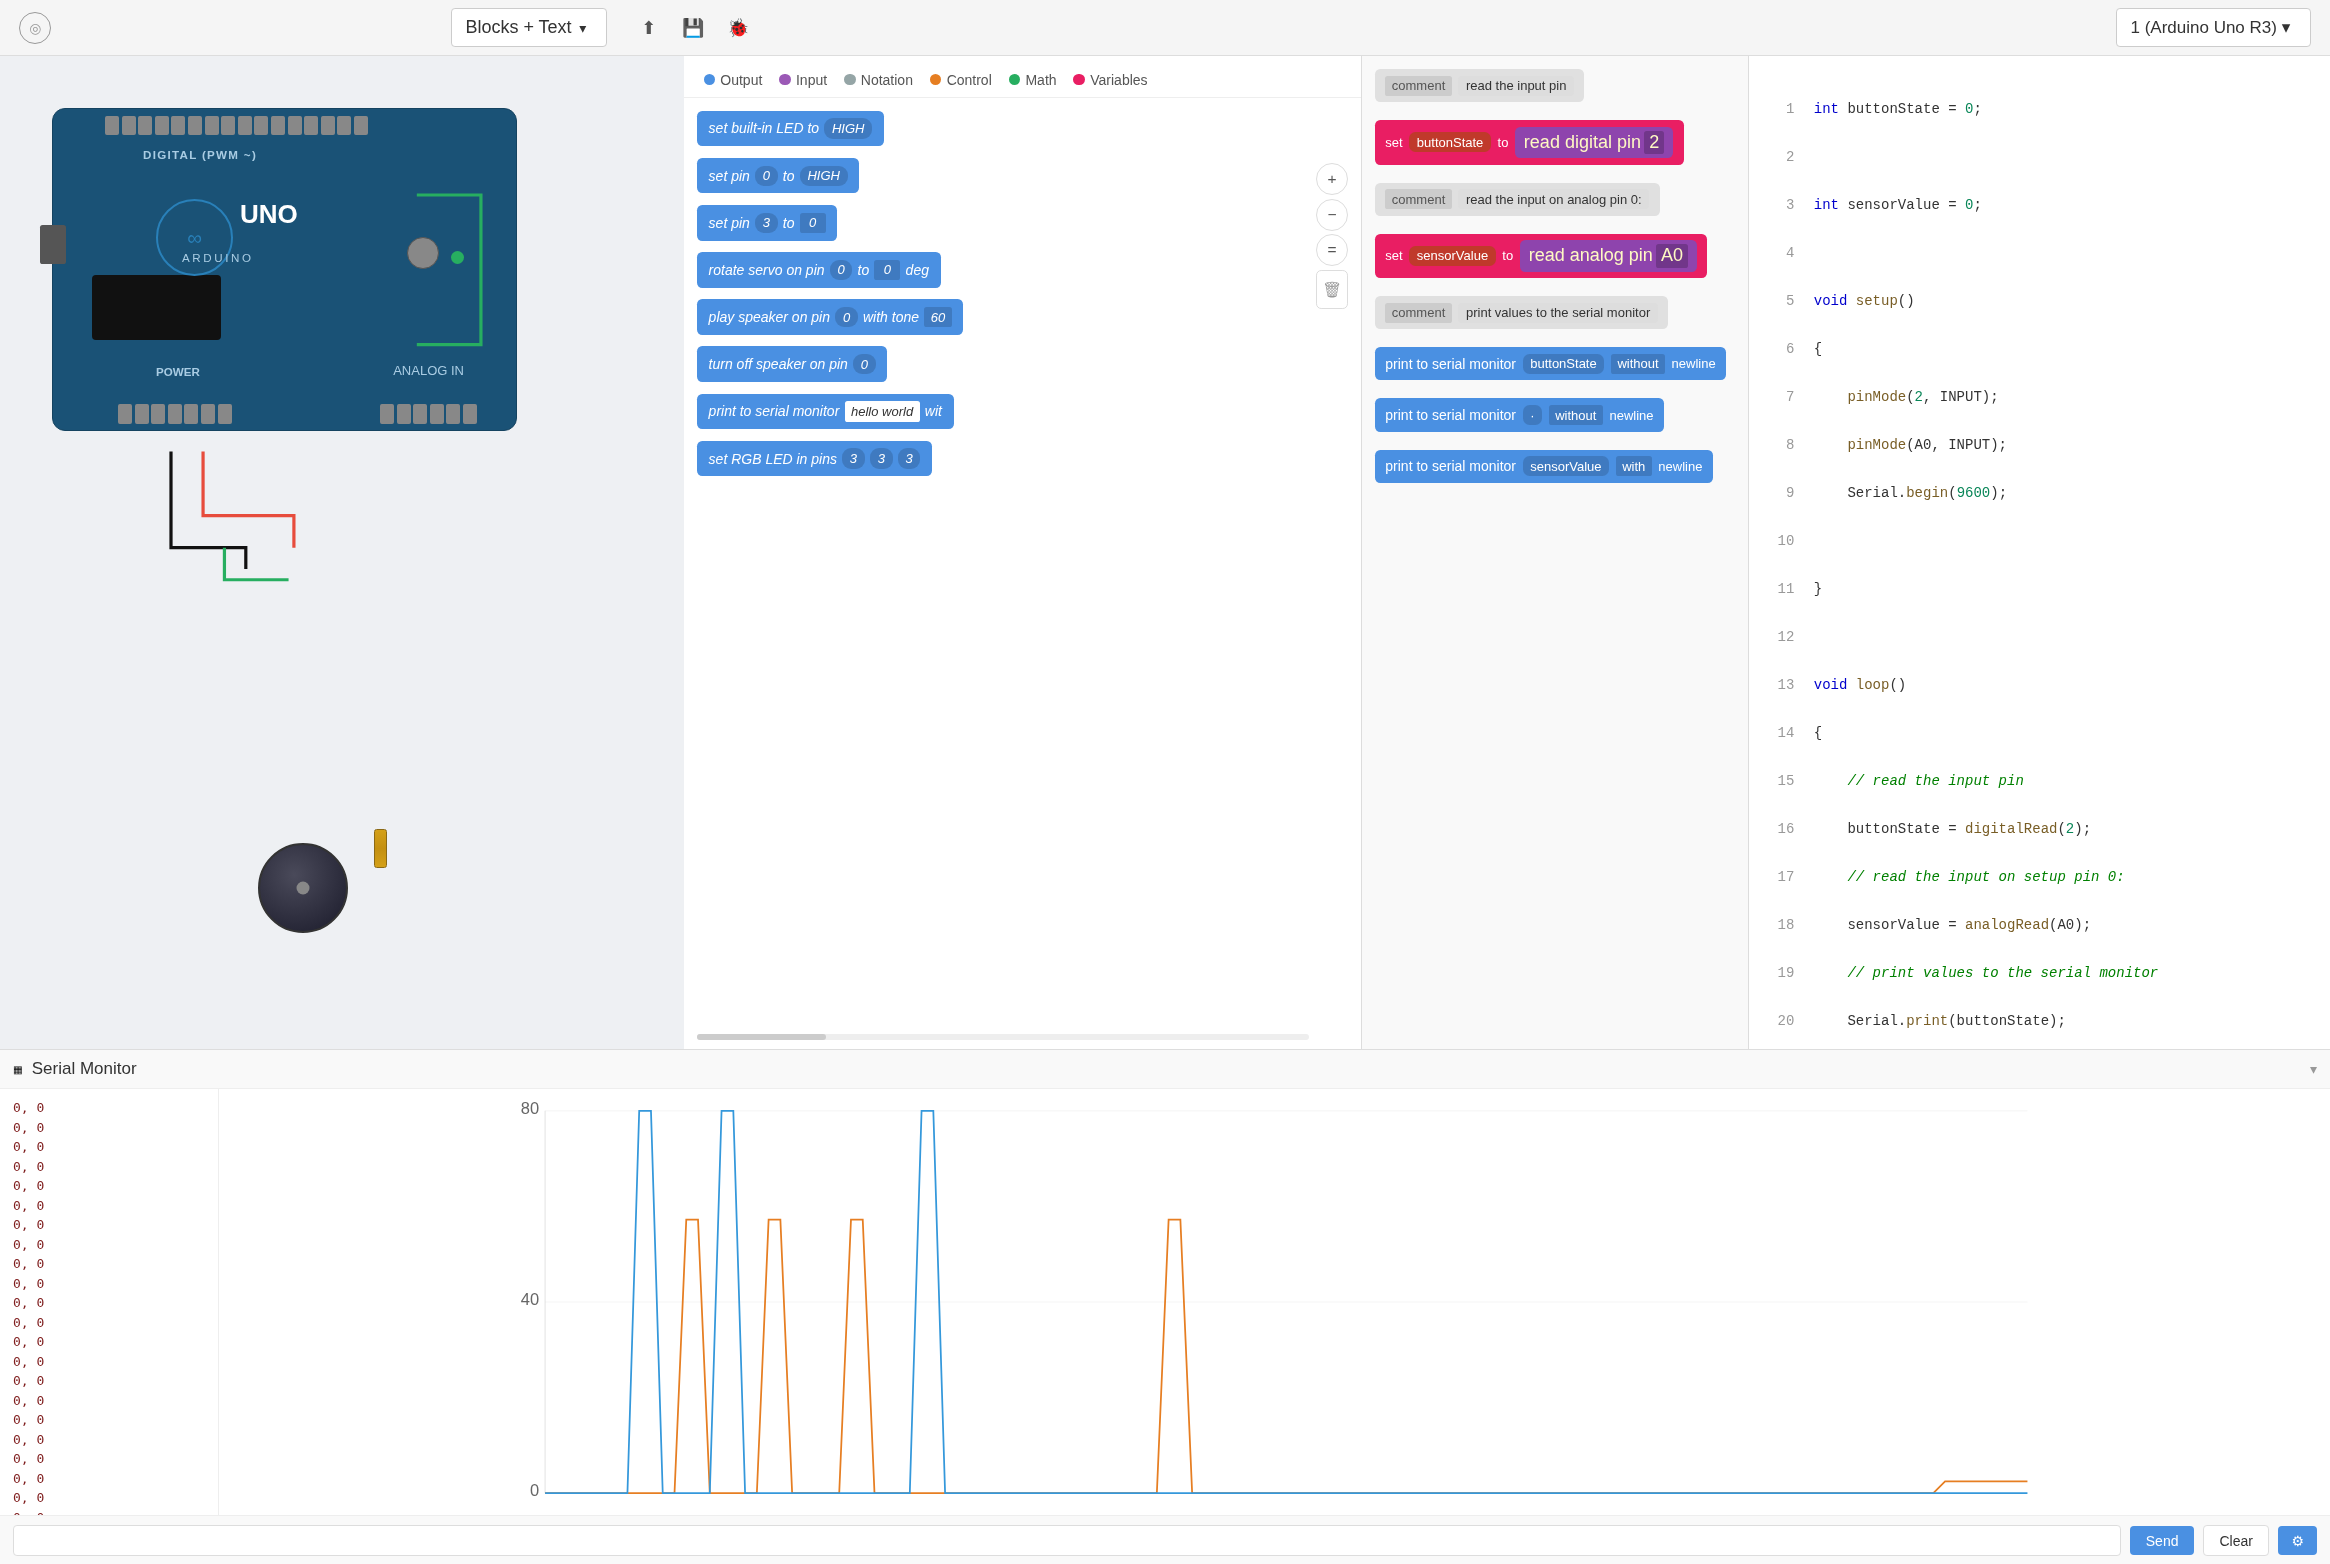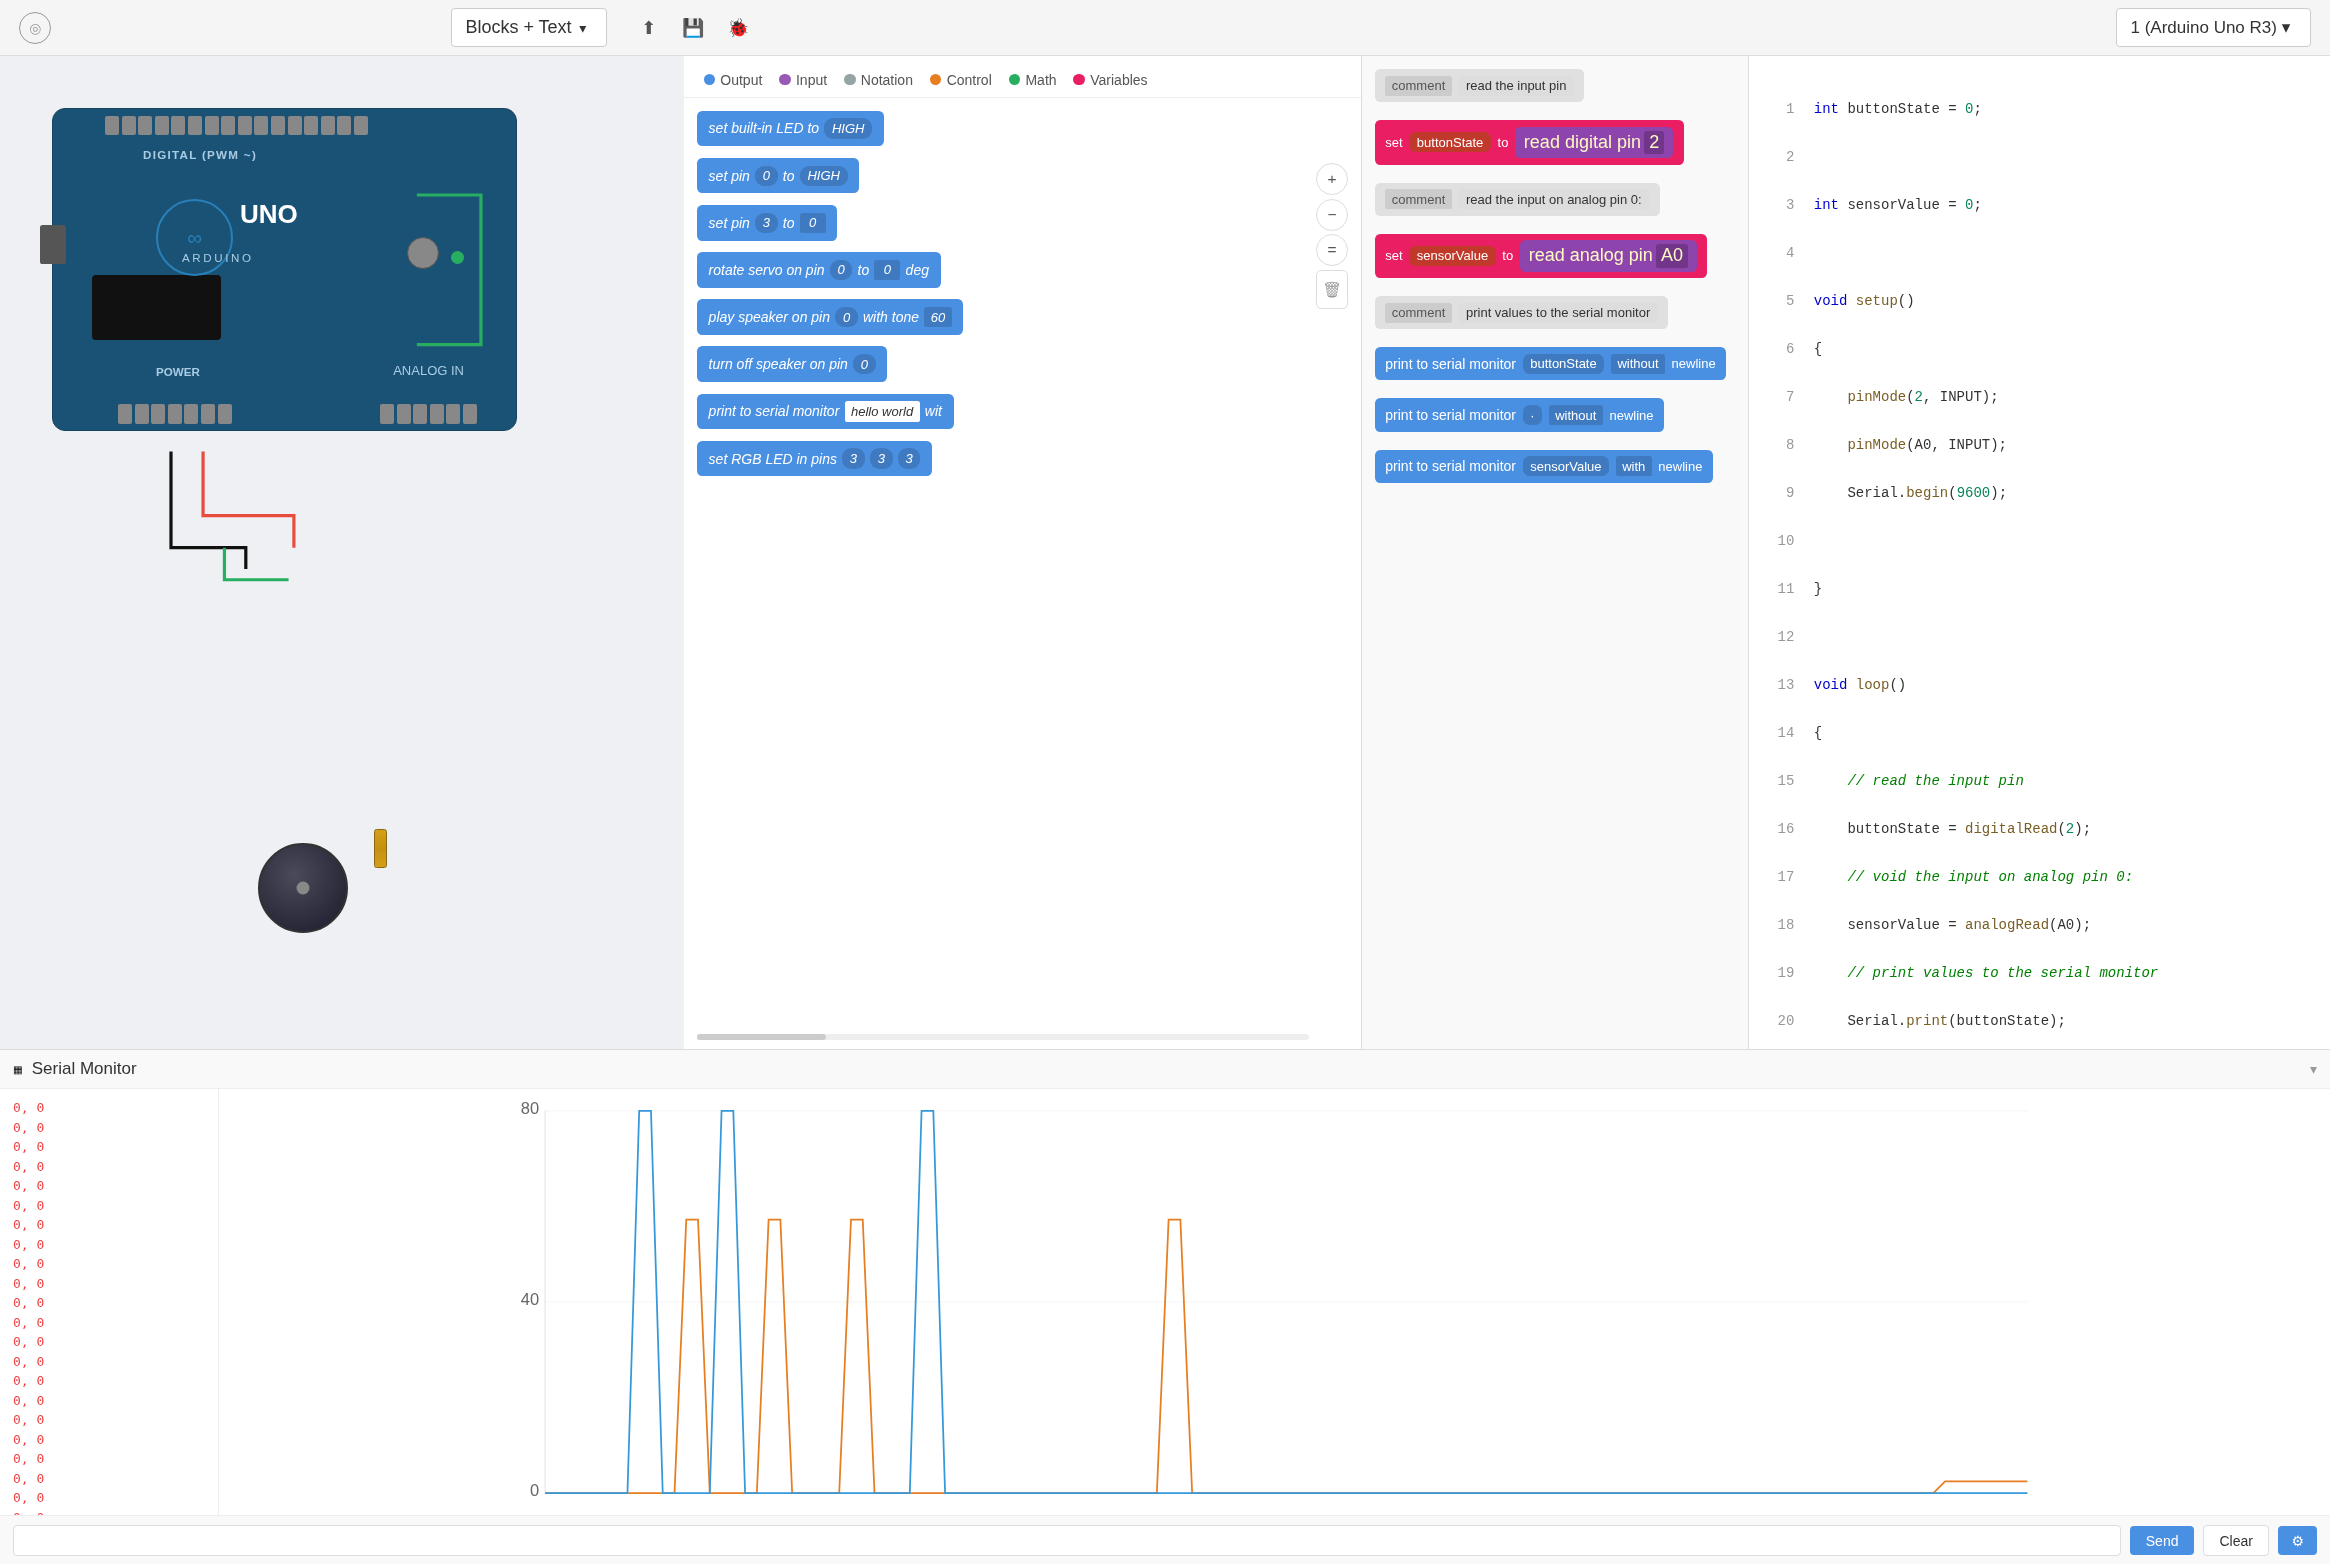--- a/index.html
+++ b/index.html
@@ -504,21 +504,21 @@
     .serial-body {
       flex: 1;
       display: flex;
       overflow: hidden;
     }
     .serial-text-output {
       width: 219px;
       padding: 9px 13px;
       font-family: monospace;
       font-size: 13px;
-      color: #ef4444;
+      color: #7f1d1d;
       overflow-y: auto;
       line-height: 1.5;
       border-right: 0.6px solid #eee;
     }
     .serial-chart {
       flex: 1;
       position: relative;
       padding: 13px;
     }
     .chart-svg {
@@ -886,21 +886,21 @@
     <div class="code-line"><span class="line-num">7</span><span>&nbsp;&nbsp;&nbsp;&nbsp;<span class="code-function">pinMode</span>(<span class="code-number">2</span>, INPUT);</span></div>
     <div class="code-line"><span class="line-num">8</span><span>&nbsp;&nbsp;&nbsp;&nbsp;<span class="code-function">pinMode</span>(A0, INPUT);</span></div>
     <div class="code-line"><span class="line-num">9</span><span>&nbsp;&nbsp;&nbsp;&nbsp;Serial.<span class="code-function">begin</span>(<span class="code-number">9600</span>);</span></div>
     <div class="code-line"><span class="line-num">10</span><span></span></div>
     <div class="code-line"><span class="line-num">11</span><span>}</span></div>
     <div class="code-line"><span class="line-num">12</span><span></span></div>
     <div class="code-line"><span class="line-num">13</span><span><span class="code-keyword">void</span> <span class="code-function">loop</span>()</span></div>
     <div class="code-line"><span class="line-num">14</span><span>{</span></div>
     <div class="code-line"><span class="line-num">15</span><span>&nbsp;&nbsp;&nbsp;&nbsp;<span class="code-comment">// read the input pin</span></span></div>
     <div class="code-line"><span class="line-num">16</span><span>&nbsp;&nbsp;&nbsp;&nbsp;buttonState = <span class="code-function">digitalRead</span>(<span class="code-number">2</span>);</span></div>
-    <div class="code-line"><span class="line-num">17</span><span>&nbsp;&nbsp;&nbsp;&nbsp;<span class="code-comment">// void the input on analog pin 0:</span></span></div>
+    <div class="code-line"><span class="line-num">17</span><span>&nbsp;&nbsp;&nbsp;&nbsp;<span class="code-comment">// read the input on setup pin 0:</span></span></div>
     <div class="code-line"><span class="line-num">18</span><span>&nbsp;&nbsp;&nbsp;&nbsp;sensorValue = <span class="code-function">analogRead</span>(A0);</span></div>
     <div class="code-line"><span class="line-num">19</span><span>&nbsp;&nbsp;&nbsp;&nbsp;<span class="code-comment">// print values to the serial monitor</span></span></div>
     <div class="code-line"><span class="line-num">20</span><span>&nbsp;&nbsp;&nbsp;&nbsp;Serial.<span class="code-function">print</span>(buttonState);</span></div>
     
     
     
     
   </div>
 
 </div>

